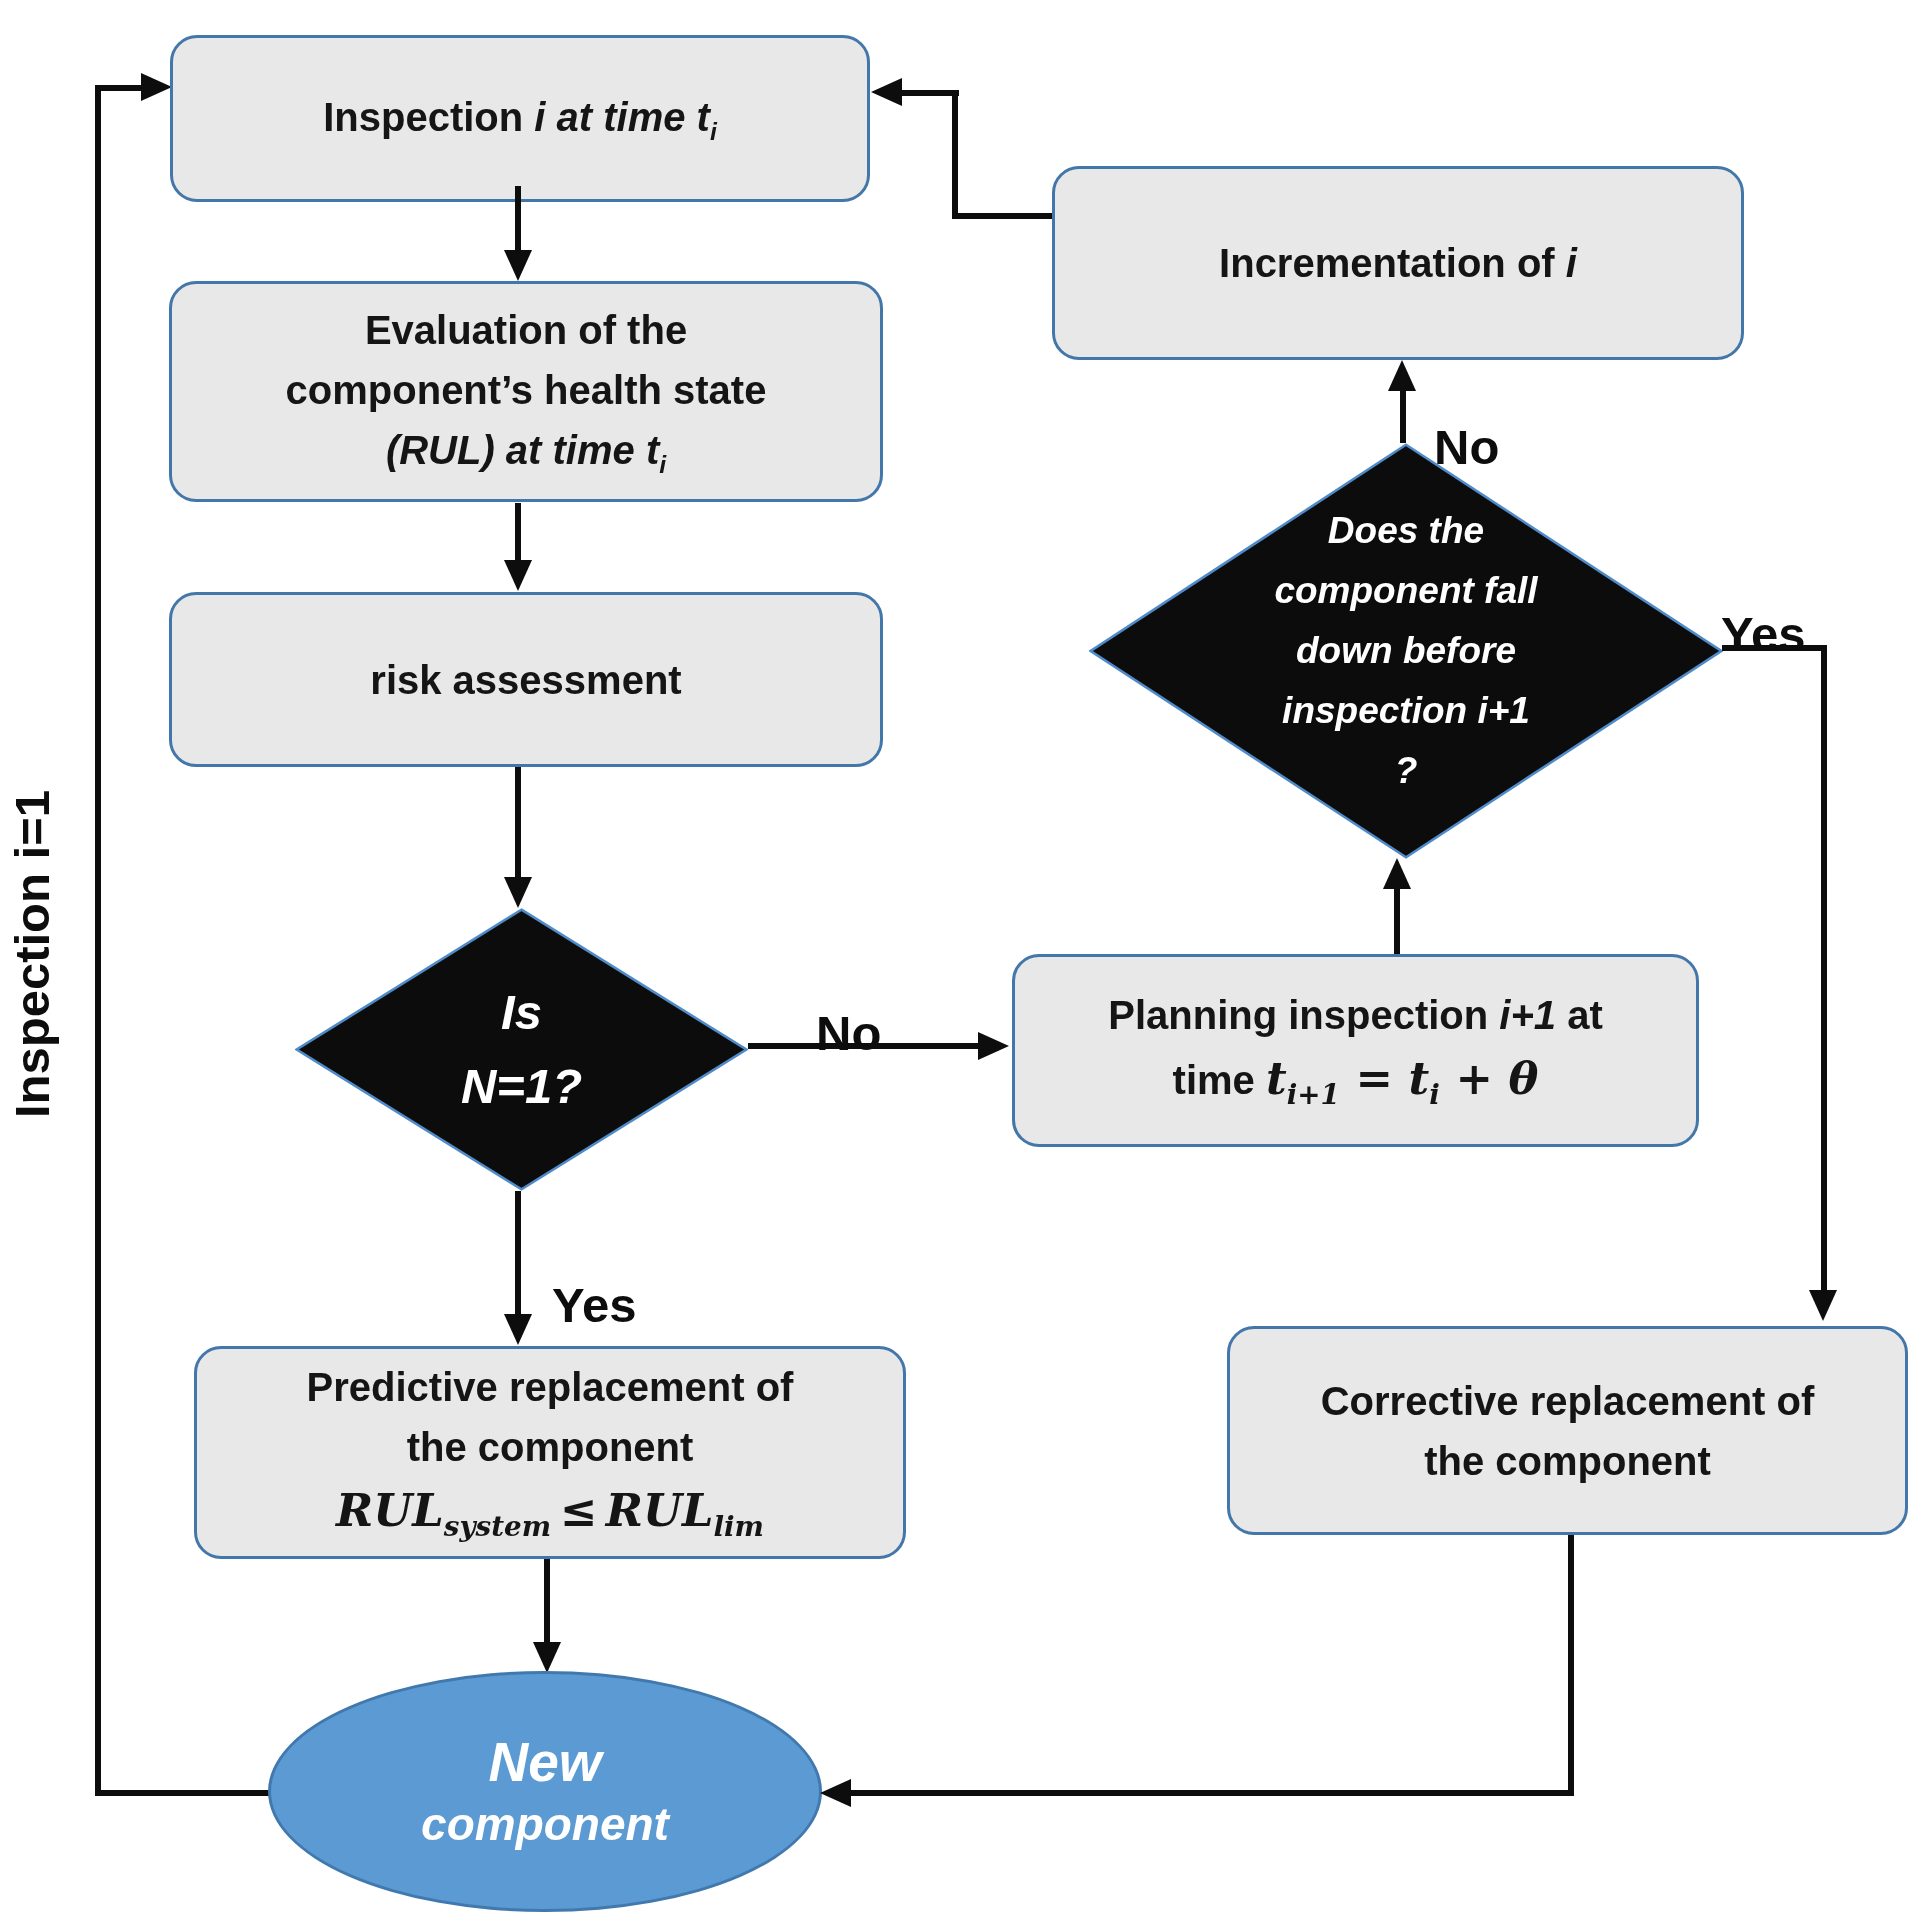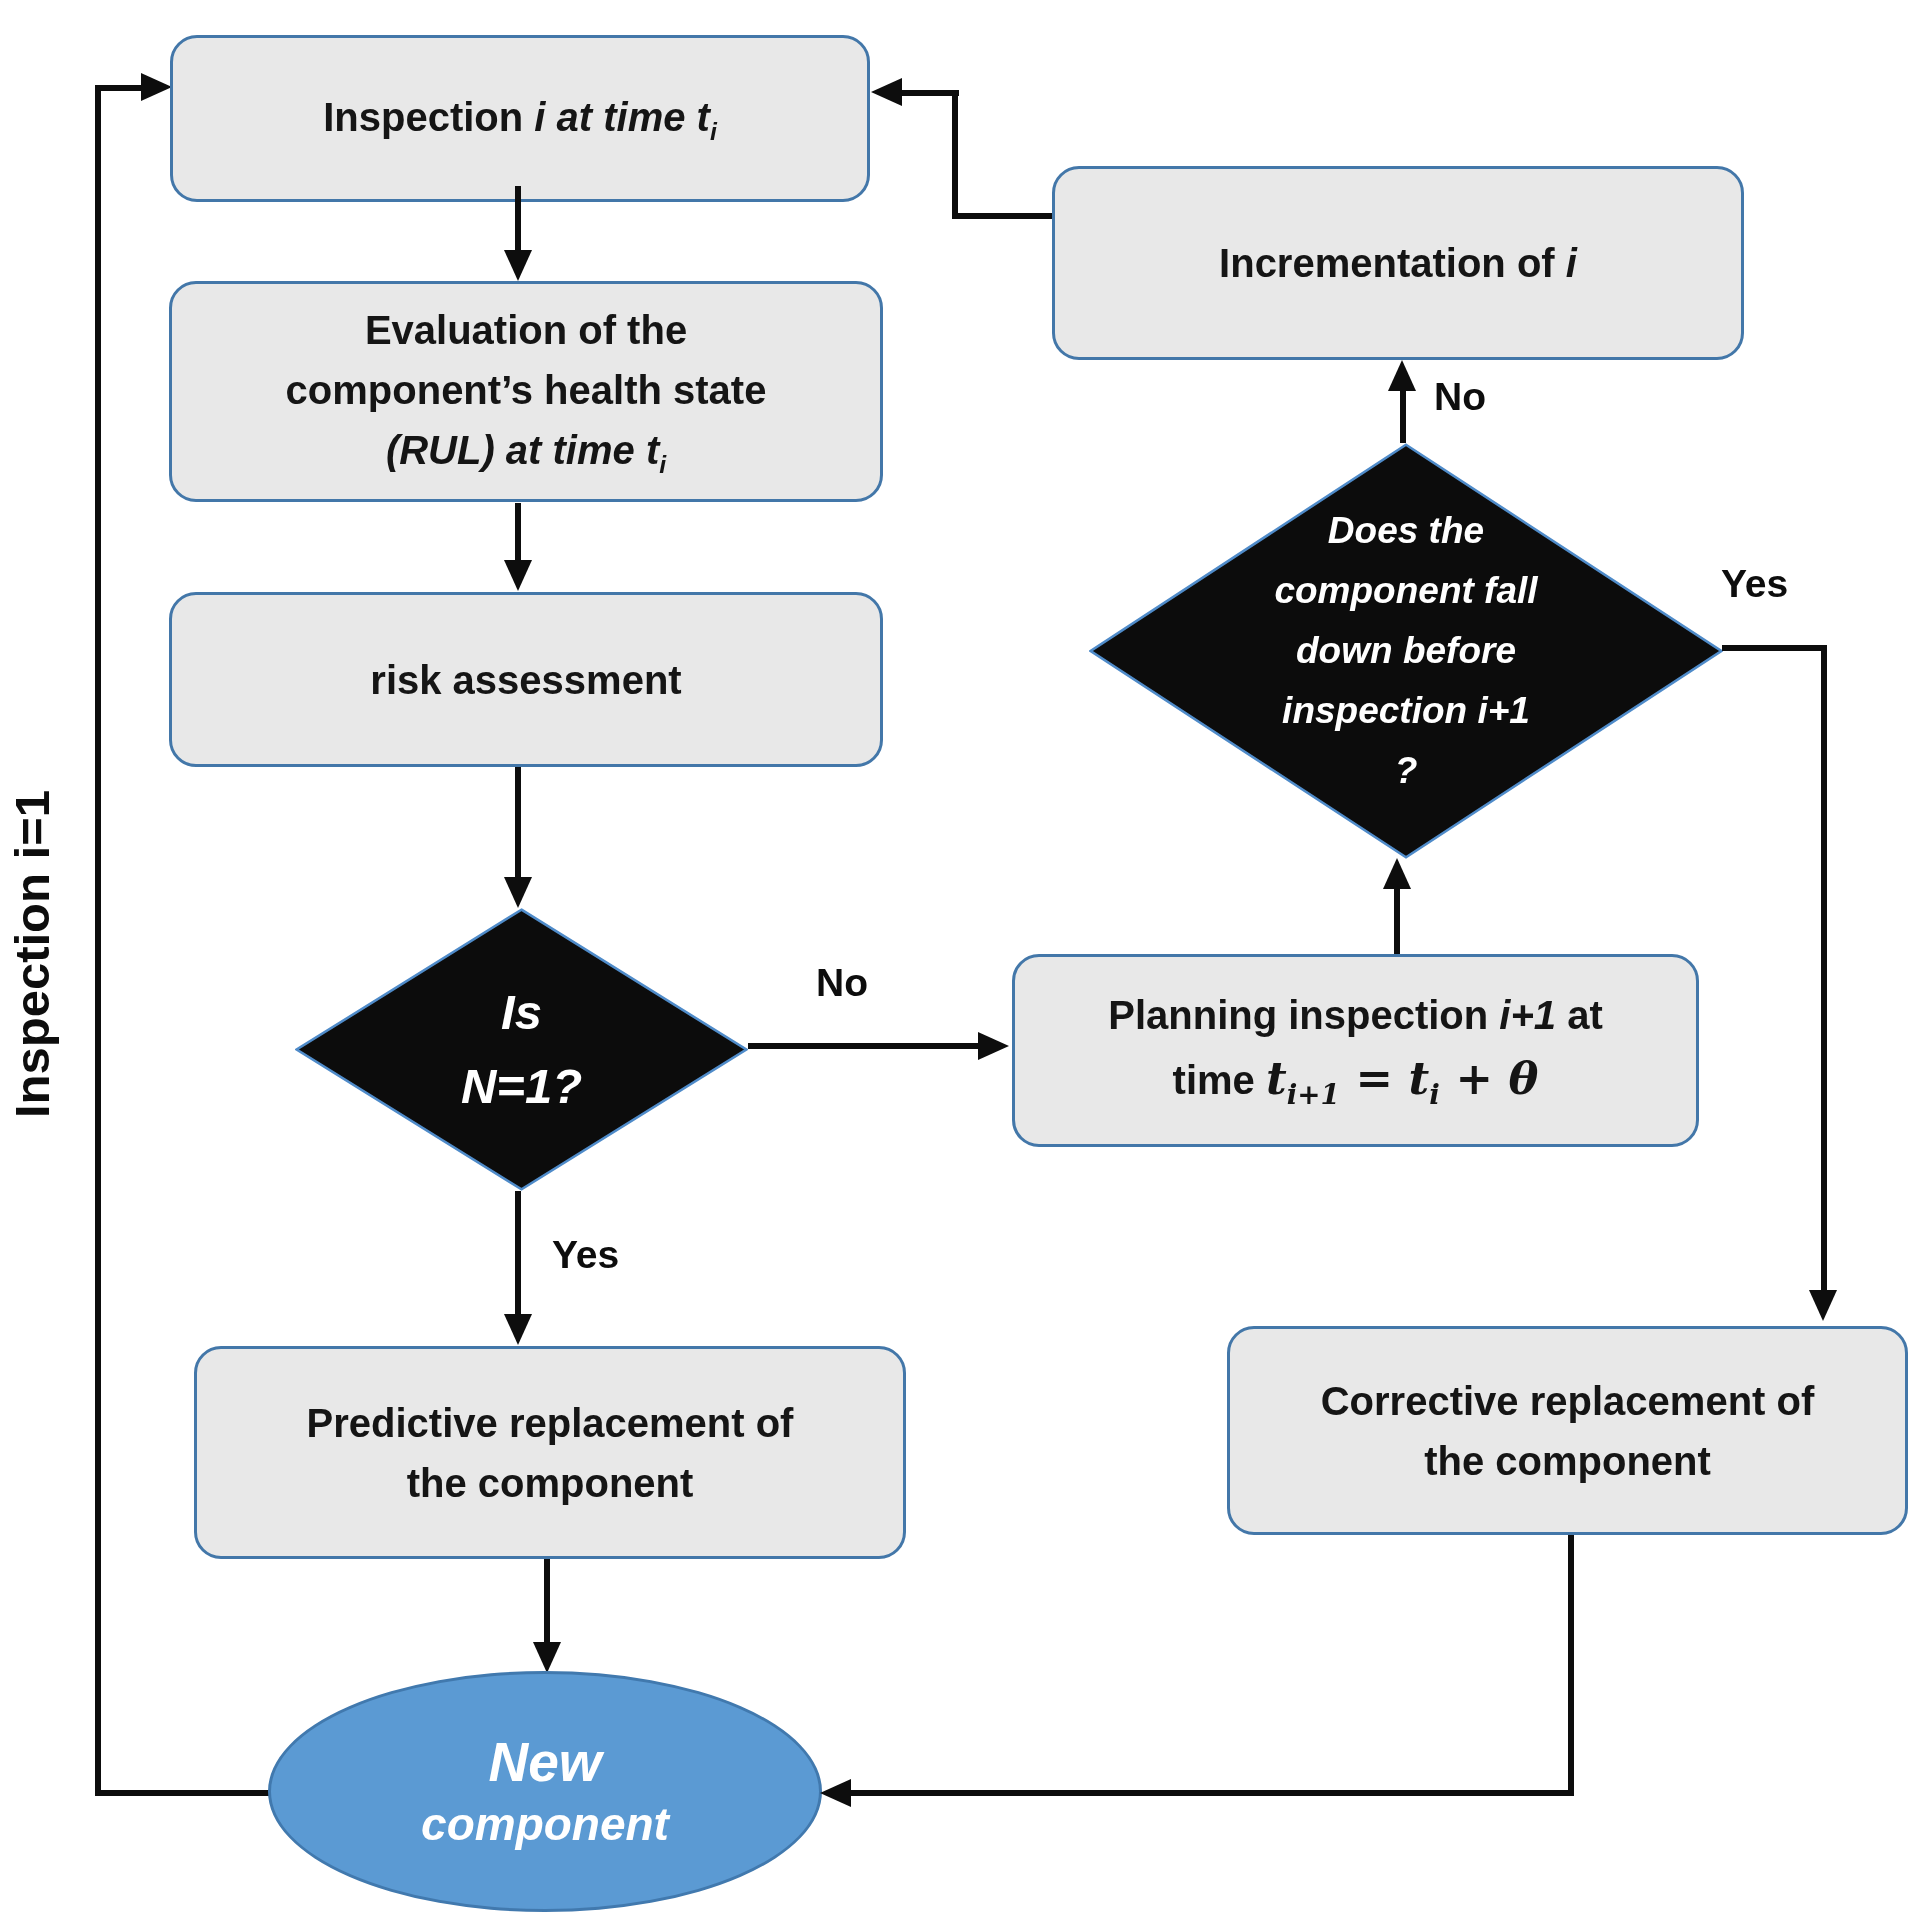--- a/index.html
+++ b/index.html
@@ -30,21 +30,21 @@
   .dtext{position:relative;z-index:1;color:#ffffff;font-weight:bold;font-style:italic;text-align:center;}
   .dtext-big{font-size:49px;line-height:1.5;}
   .dtext-small{font-size:37px;line-height:1.62;}
   .ellipse{
     position:absolute;background:#5b9ad3;border:3.4px solid #4179ae;border-radius:50%;
     display:flex;flex-direction:column;align-items:center;justify-content:center;
     color:#ffffff;font-weight:bold;font-style:italic;text-align:center;box-sizing:border-box;
   }
   .elabel1{font-size:55px;line-height:1.2;}
   .elabel2{font-size:46px;line-height:1.3;}
-  .edge-label{position:absolute;font-weight:bold;font-size:39px;color:#0d0d0d;white-space:nowrap;}
+  .edge-label{position:absolute;font-weight:bold;font-size:49px;color:#0d0d0d;white-space:nowrap;margin-top:44px;}
   .side-label{
     position:absolute;left:-266px;top:926px;width:596px;height:56px;line-height:56px;
     text-align:center;font-weight:bold;font-size:49px;color:#0d0d0d;
     transform:rotate(-90deg);white-space:nowrap;
   }
 </style>
 </head>
 <body>
 
 <div id="canvas">
@@ -92,20 +92,21 @@
   <div class="ah ah-down" style="left:504px;top:1314px"></div>
   <div class="edge-label" style="left:552px;top:1233px">Yes</div>
 
   <div class="line" style="left:748px;top:1043px;width:233px;height:6px"></div>
   <div class="ah ah-right" style="left:978px;top:1032px"></div>
   <div class="edge-label" style="left:816px;top:961px">No</div>
 
   <div class="box" style="left:194px;top:1346px;width:712px;height:213px">
     <div class="row">Predictive replacement of</div>
     <div class="row">the component</div>
+    <div class="row math"><span>RUL</span><sub>system</sub><span class="mop">≤</span><span>RUL</span><sub>lim</sub></div>
   </div>
 
   <div class="line" style="left:544px;top:1559px;width:6px;height:85px"></div>
   <div class="ah ah-down" style="left:533px;top:1642px"></div>
 
   <div class="ellipse" style="left:268px;top:1671px;width:554px;height:241px">
     <div class="elabel1">New</div>
     <div class="elabel2">component</div>
   </div>
 

